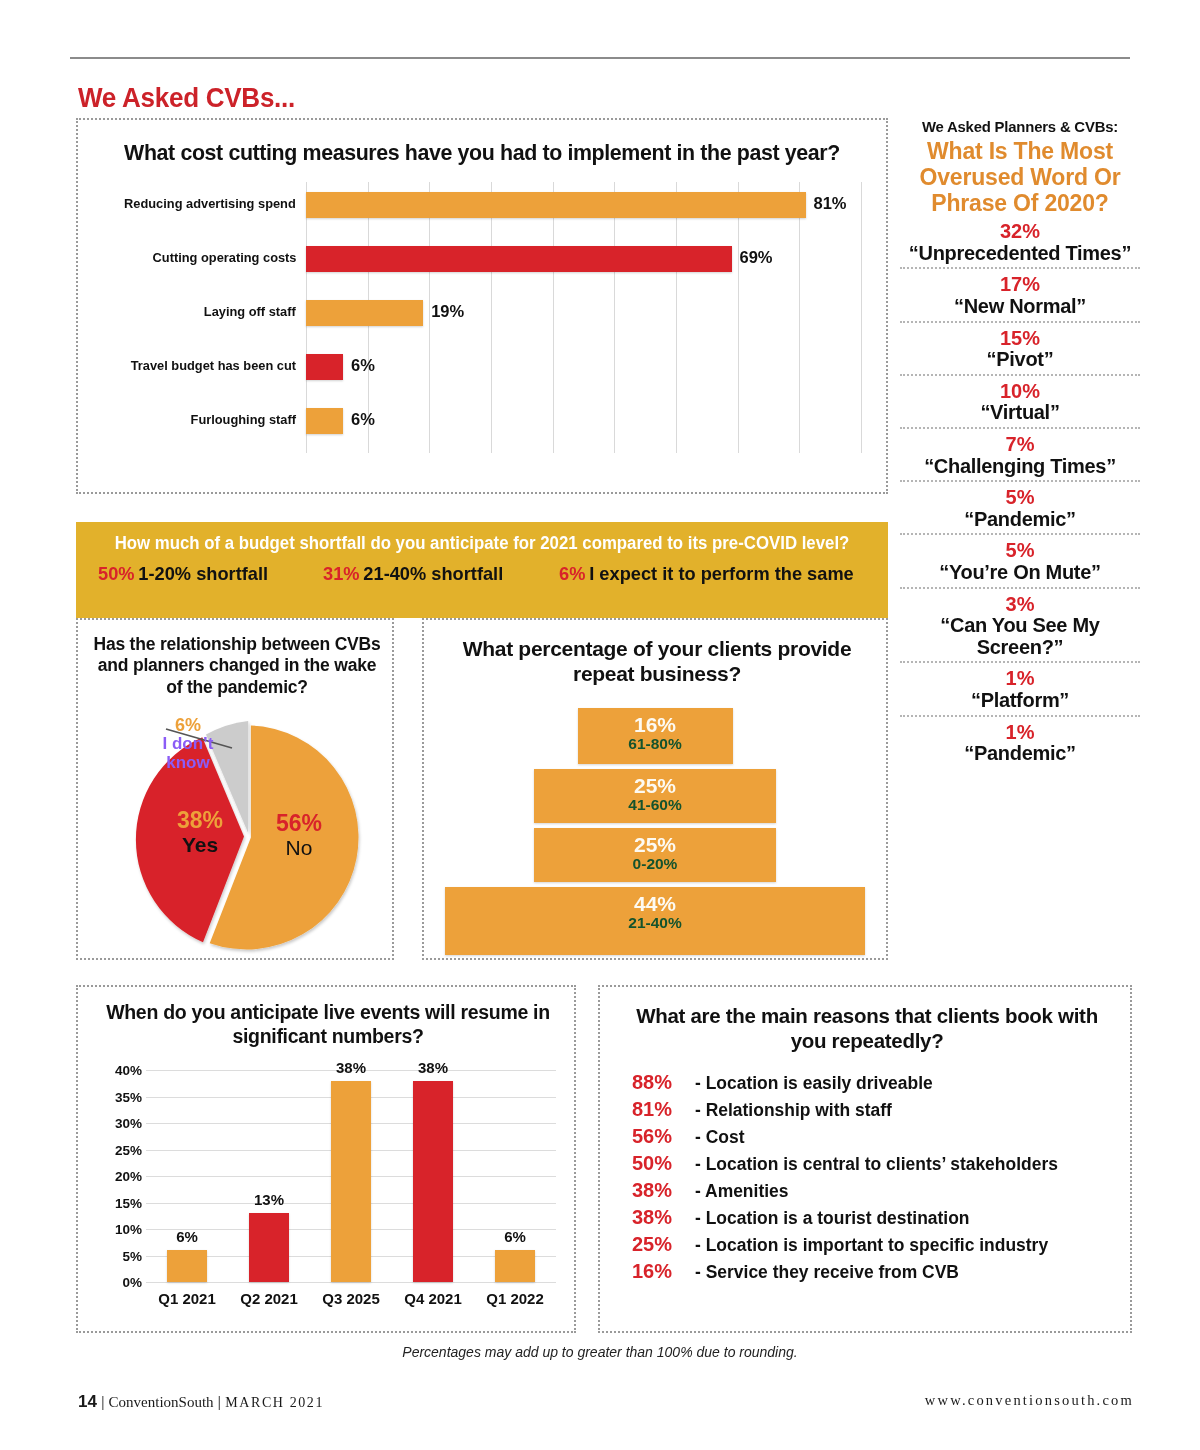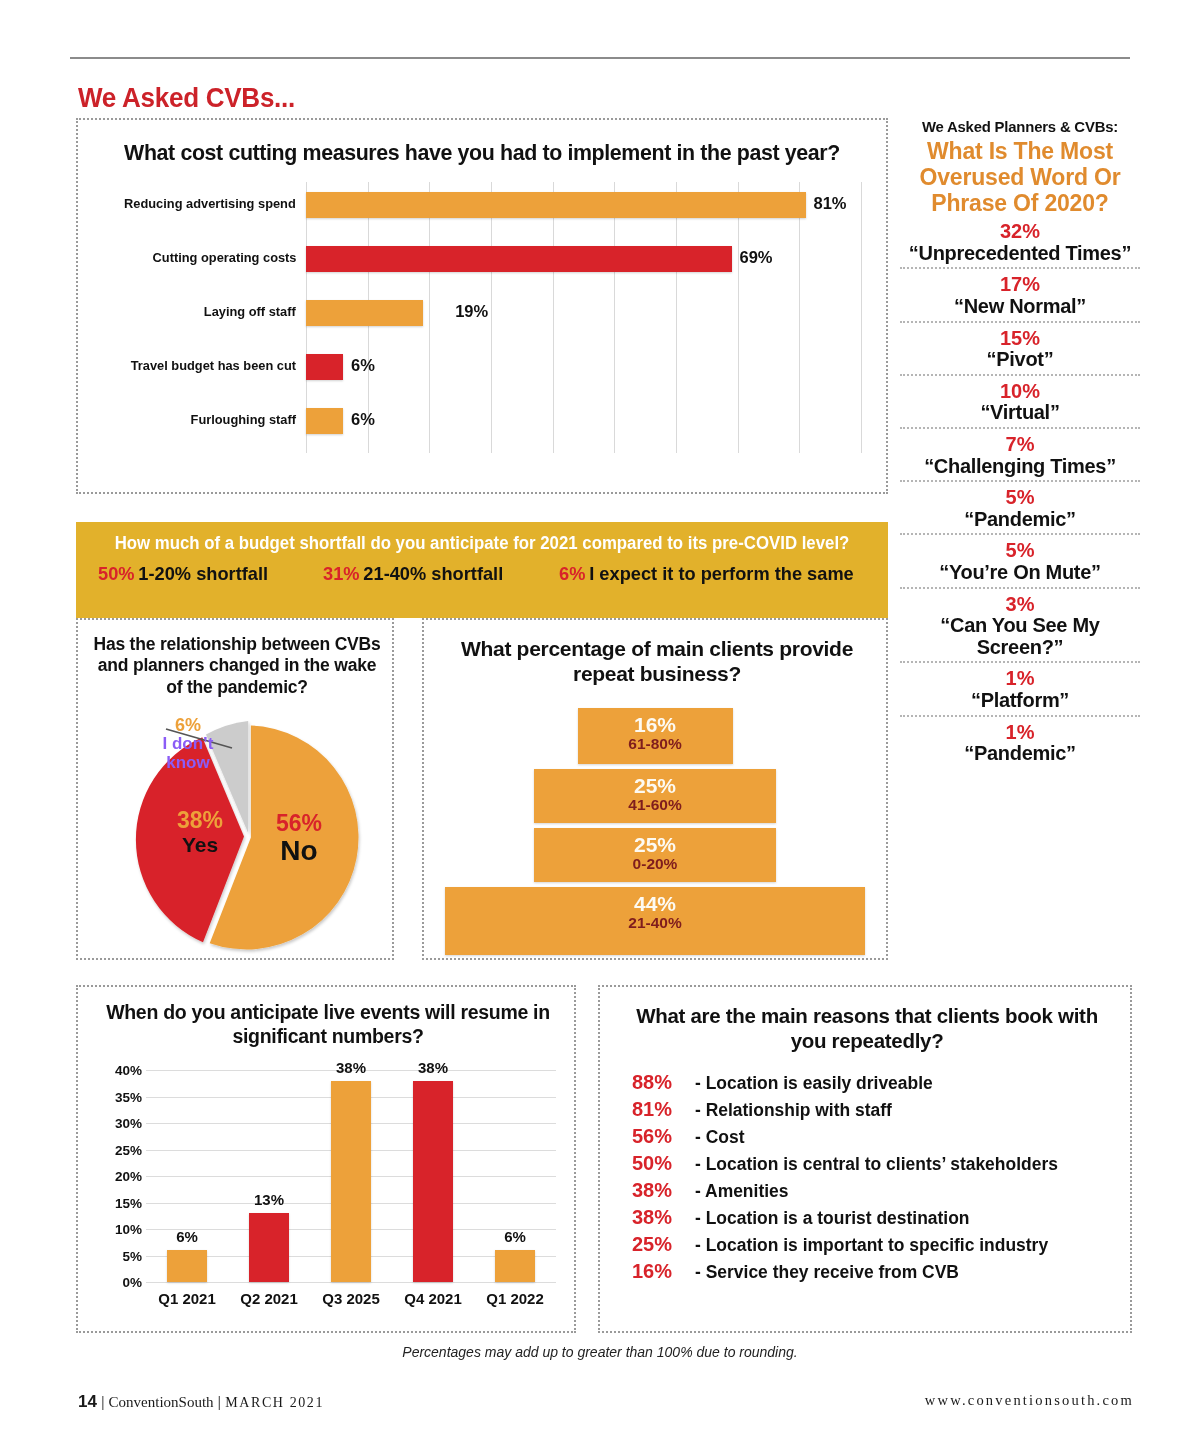--- a/index.html
+++ b/index.html
@@ -109,21 +109,21 @@
     text-align: center; font-size: 21px; font-weight: bold; color: #111;
     line-height: 1.2; letter-spacing: -0.3px;
   }
   .pyr { position: absolute; left: 0; top: 88px; width: 100%; }
   .pyr-bar {
     position: relative; margin: 0 auto 5px auto;
     background: #eda13a; box-shadow: 0 1px 2px rgba(0,0,0,0.16);
     text-align: center; padding-top: 6px;
   }
   .pyr-pct { font-size: 21px; font-weight: bold; color: #fdfaf2; line-height: 1.0; }
-  .pyr-rng { font-size: 15.5px; font-weight: bold; color: #7f1d1d; line-height: 1.2; }
+  .pyr-rng { font-size: 15.5px; font-weight: bold; color: #14532d; line-height: 1.2; }
 
   
   #panel-timing { left: 76px; top: 985px; width: 500px; height: 348px; }
   .p4-title {
     position: absolute; left: 18px; top: 14px; width: 464px;
     text-align: center; font-size: 19.5px; font-weight: bold; color: #111;
     line-height: 1.22; letter-spacing: -0.3px;
   }
   .col-plot { position: absolute; left: 68px; top: 83px; width: 410px; height: 212px; }
   .col-grid { position: absolute; left: 0; right: 0; height: 1px; background: #dcdcdc; }
@@ -236,21 +236,21 @@
           <div class="hbar-val" style="left: 507.5px;">81%</div>
           <div class="hbar-cat" style="right: 565px; top: 4px;">Reducing advertising spend</div>
         </div>
         <div class="hbar-row" style="top: 64px; width: 555px;">
           <div class="hbar" style="width: 425.5px; background: rgb(216, 35, 42);"></div>
           <div class="hbar-val" style="left: 433.5px;">69%</div>
           <div class="hbar-cat" style="right: 565px; top: 4px;">Cutting operating costs</div>
         </div>
         <div class="hbar-row" style="top: 118px; width: 555px;">
           <div class="hbar" style="width: 117.167px; background: rgb(237, 161, 58);"></div>
-          <div class="hbar-val" style="left: 125.167px; margin-left: 24px;">19%</div>
+          <div class="hbar-val" style="left: 125.167px;">19%</div>
           <div class="hbar-cat" style="right: 565px; top: 4px;">Laying off staff</div>
         </div>
         <div class="hbar-row" style="top: 172px; width: 555px;">
           <div class="hbar" style="width: 37px; background: rgb(216, 35, 42);"></div>
           <div class="hbar-val" style="left: 45px;">6%</div>
           <div class="hbar-cat" style="right: 565px; top: 4px;">Travel budget has been cut</div>
         </div>
         <div class="hbar-row" style="top: 226px; width: 555px;">
           <div class="hbar" style="width: 37px; background: rgb(237, 161, 58);"></div>
           <div class="hbar-val" style="left: 45px;">6%</div>
@@ -281,36 +281,36 @@
         <path filter="url(#sh)" fill="#eda13a" d="M 126.9 121.5 L 126.9 9.5 A 112 112 0 1 1 85.7 227.2 Z"></path>
 
         <path filter="url(#sh)" fill="#d8232a" d="M 120.0 120.5 L 79.0 226.2 A 112 112 0 0 1 78.3 21.3 Z"></path>
 
         <path filter="url(#sh)" fill="#cccccc" d="M 124.2 117.0 L 82.0 18.6 A 112 112 0 0 1 124.2 5.0 Z"></path>
 
         <line x1="42" y1="13" x2="108" y2="32" stroke="#555" stroke-width="1.6"></line>
       </svg>
       <div style="position:absolute;left:152px;top:96px;text-align:center;">
         <div style="font-size:23px;font-weight:bold;color:#d8232a;line-height:1.04;">56%</div>
-        <div style="font-size:28px;font-weight:bold;color:#111;line-height:1.1;">No</div>
+        <div style="font-size:21px;font-weight:normal;color:#111;line-height:1.1;">No</div>
       </div>
       <div style="position:absolute;left:53px;top:93px;text-align:center;">
         <div style="font-size:23px;font-weight:bold;color:#eda13a;line-height:1.04;">38%</div>
         <div style="font-size:21px;font-weight:bold;color:#111;line-height:1.1;">Yes</div>
       </div>
       <div class="cb-6">
         <div class="cbp">6%</div>
         <div class="cbl">I don’t</div>
         <div class="cbl">know</div>
       </div>
     </div>
   </div>
 
   <div class="panel" id="panel-pyramid">
-    <div class="p3-title">What percentage of main clients provide repeat business?</div>
+    <div class="p3-title">What percentage of your clients provide repeat business?</div>
     <div class="pyr" id="pyr">
         <div class="pyr-bar" style="width: 155px; height: 56px; background: rgb(237, 161, 58);">
           <div class="pyr-pct">16%</div>
           <div class="pyr-rng">61-80%</div>
         </div>
         <div class="pyr-bar" style="width: 242px; height: 54px; background: rgb(237, 161, 58);">
           <div class="pyr-pct">25%</div>
           <div class="pyr-rng">41-60%</div>
         </div>
         <div class="pyr-bar" style="width: 242px; height: 54px; background: rgb(237, 161, 58);">

